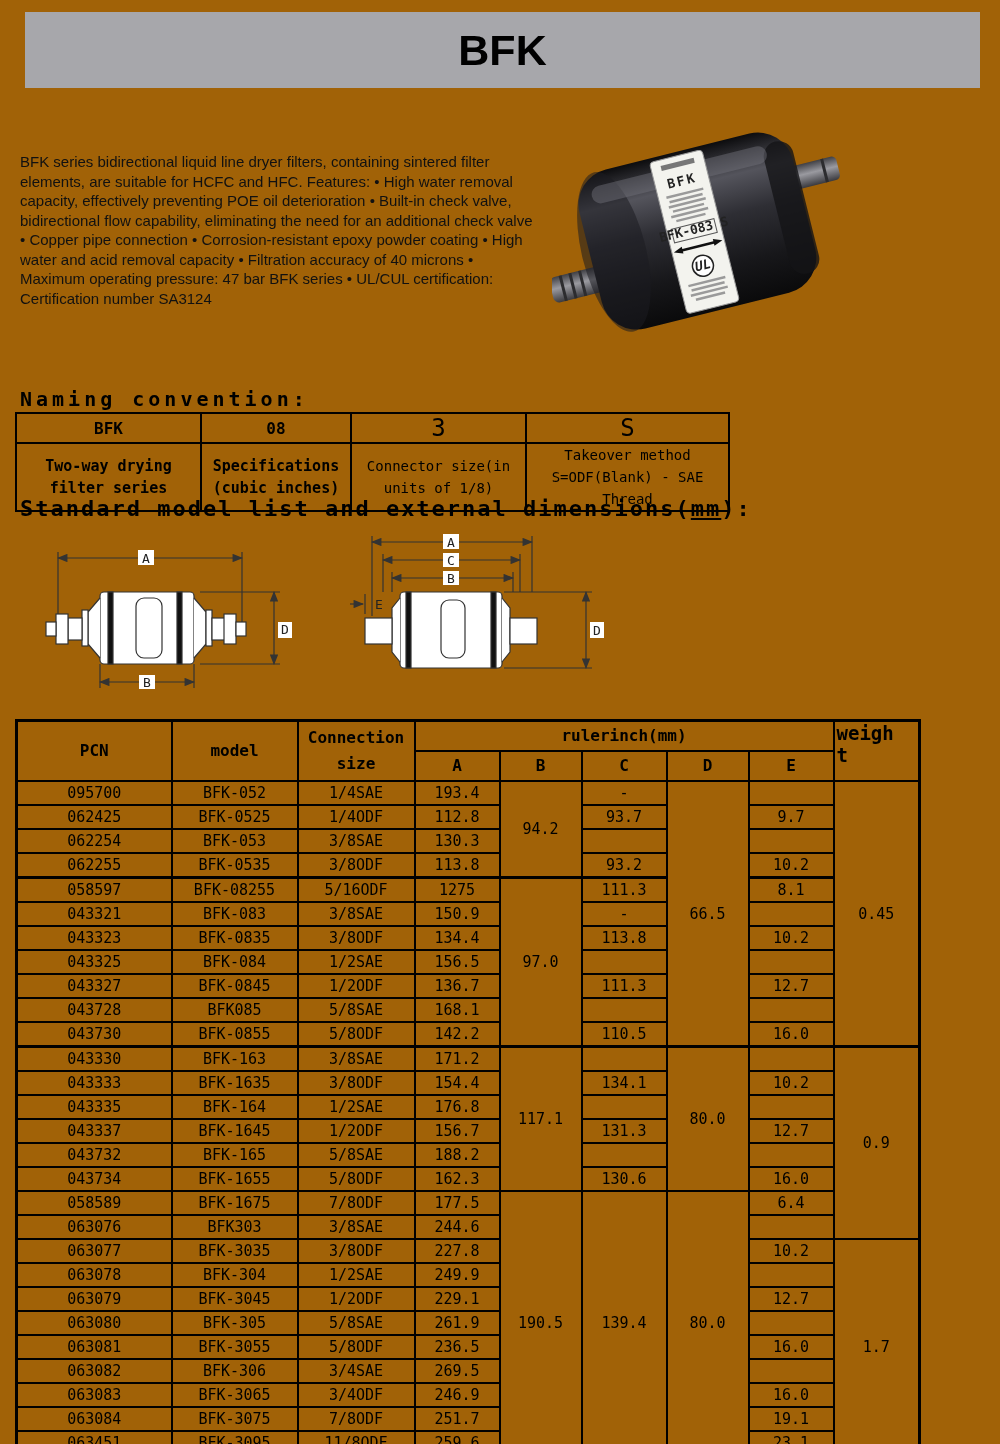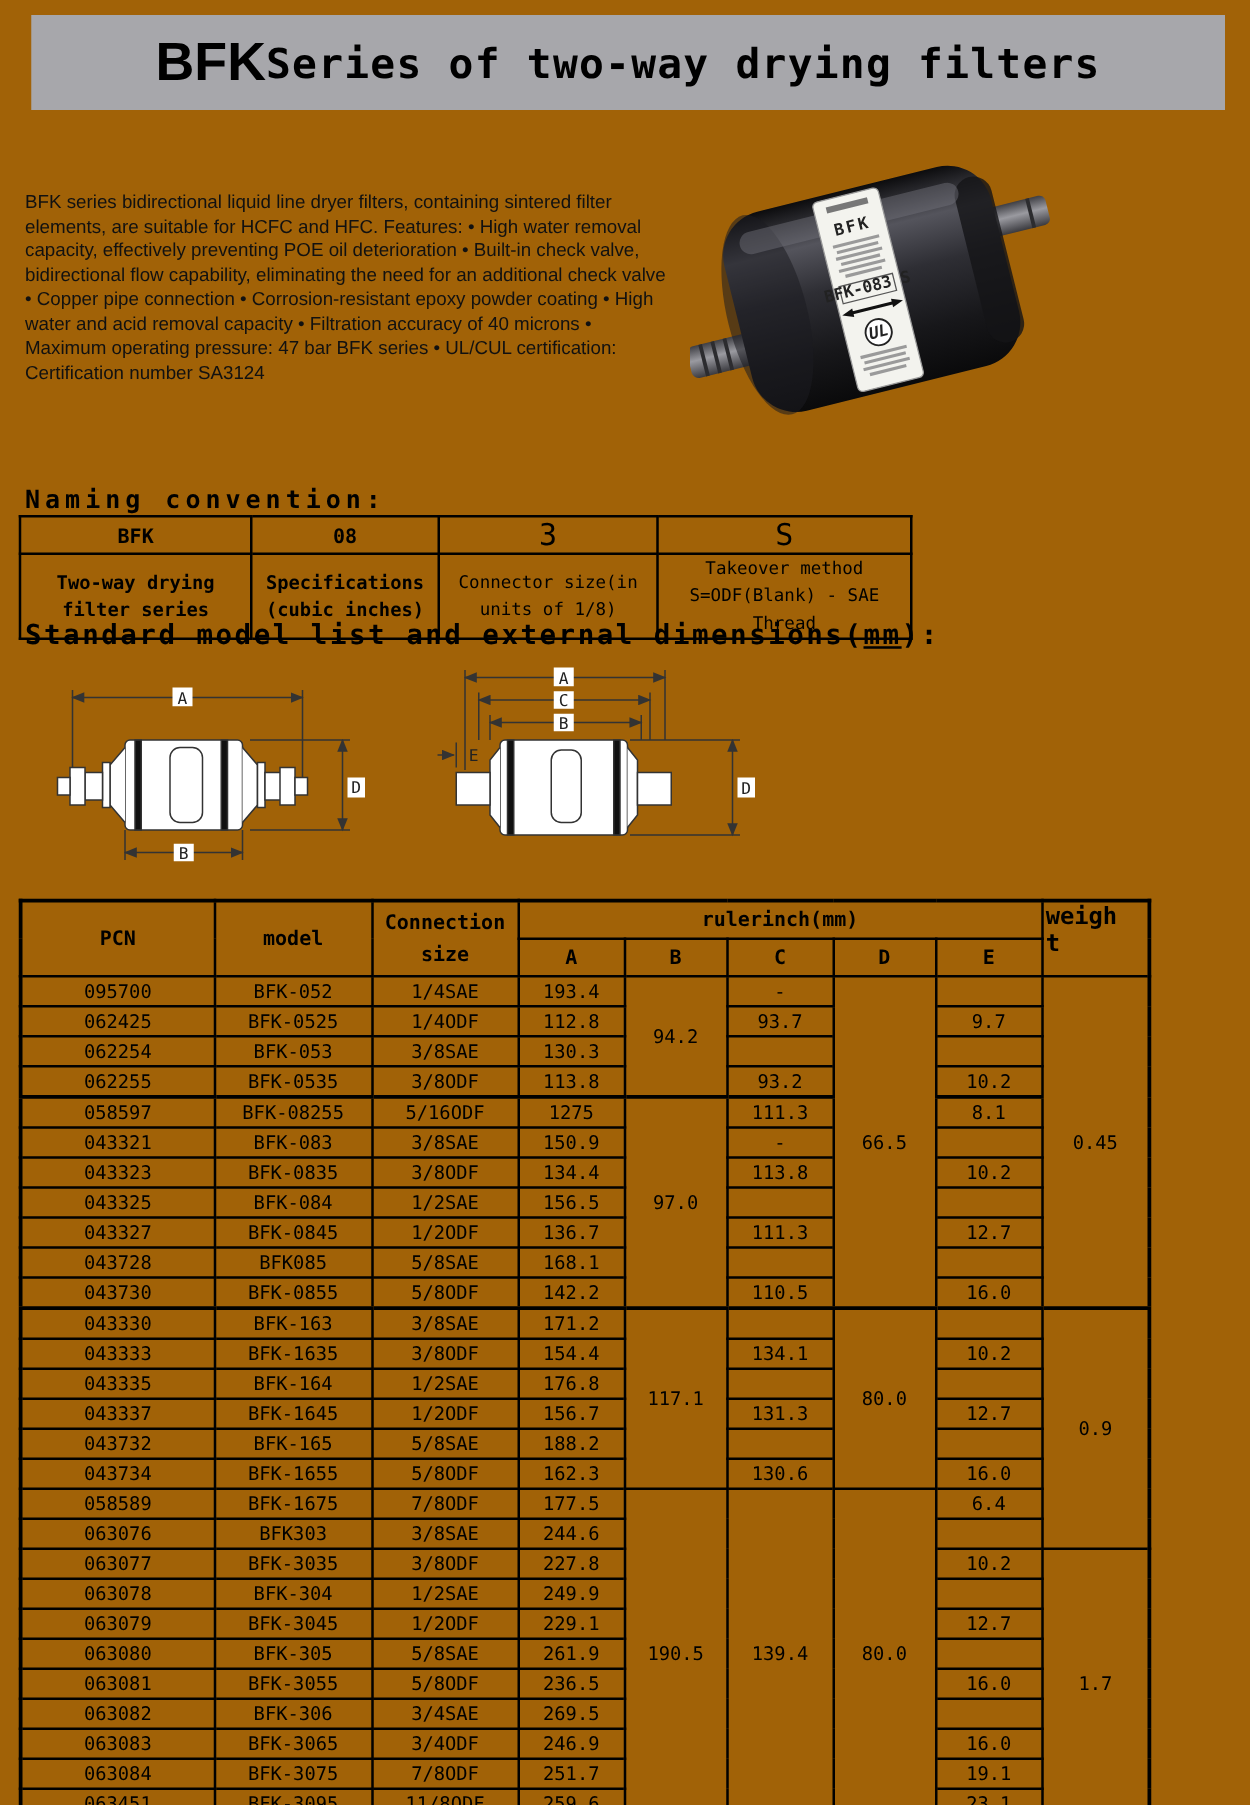--- a/index.html
+++ b/index.html
@@ -40,21 +40,20 @@
   .main-table tbody tr.thick td{border-top-width:3px;text-align:center;}
   .whead{text-align:left!important;vertical-align:top!important;font-size:19px!important;line-height:22px!important;padding-left:2px!important;}
 </style>
 </head>
 <body>
 
 <div class="page">
 
   <div class="banner">
     <span class="brand">BFK</span>
-      <span class="rest">Series of two-way drying filters</span>
   </div>
 
   <div class="desc">BFK series bidirectional liquid line dryer filters, containing sintered filter elements, are suitable for HCFC and HFC. Features: • High water removal capacity, effectively preventing POE oil deterioration • Built-in check valve, bidirectional flow capability, eliminating the need for an additional check valve • Copper pipe connection • Corrosion-resistant epoxy powder coating • High water and acid removal capacity • Filtration accuracy of 40 microns • Maximum operating pressure: 47 bar BFK series • UL/CUL certification: Certification number SA3124</div>
 
   <div class="photo">
     <svg width="295" height="212" viewBox="0 0 295 212">
       <defs>
         <linearGradient id="pg" x1="0" y1="0" x2="0" y2="1">
           <stop offset="0" stop-color="#0c0c0e"></stop>
             <stop offset="0.22" stop-color="#54545c"></stop>

